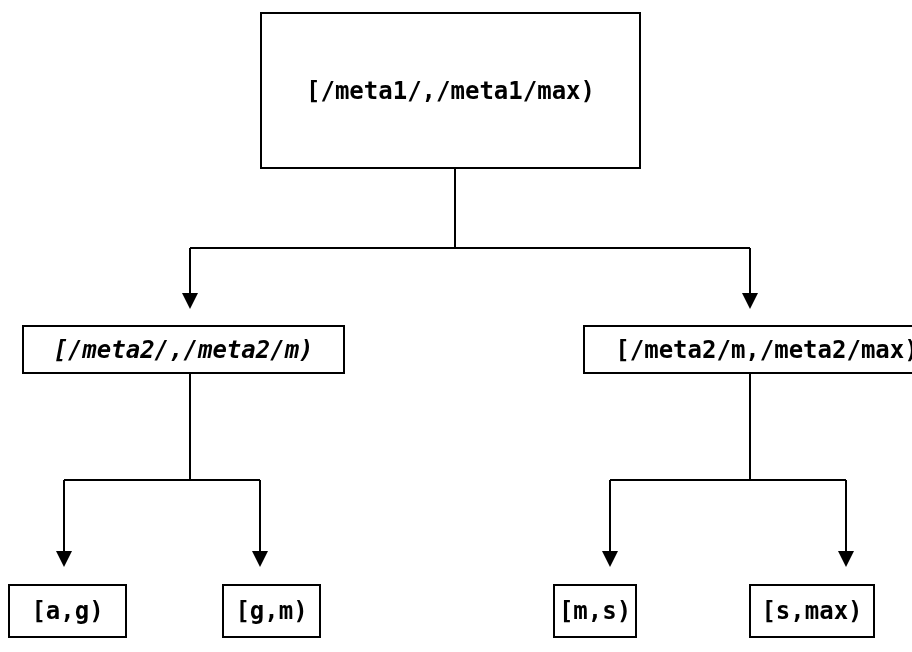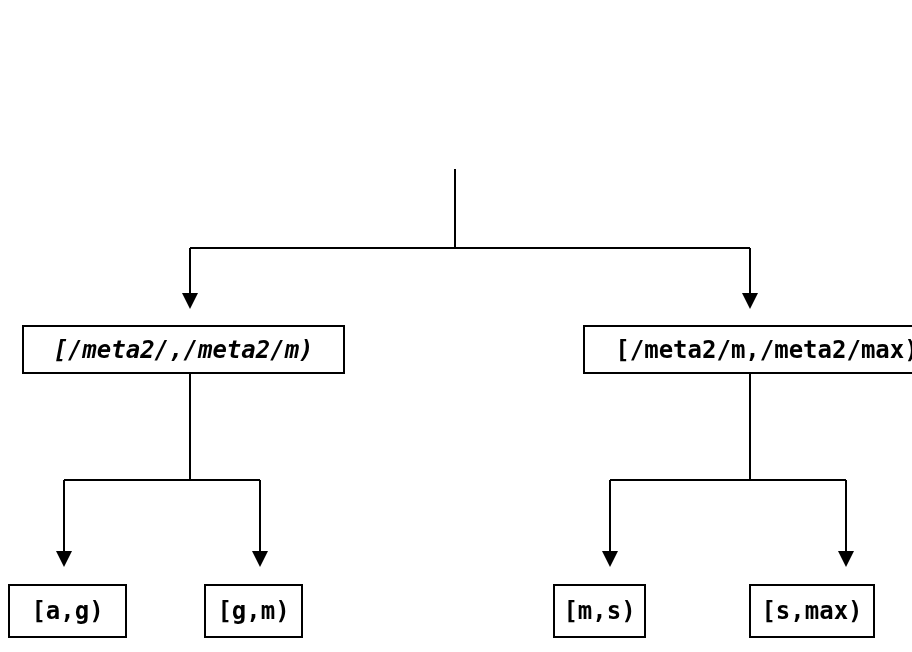--- a/index.html
+++ b/index.html
@@ -33,22 +33,22 @@
     color: #000000;
     font-size: 24px;
     font-weight: bold;
     white-space: nowrap;
     line-height: 1;
   }
   .node-root      { left: 260px; top: 12px;  width: 381px; height: 157px; }
   .node-meta2-low { left: 22px;  top: 325px; width: 323px; height: 49px; font-style: italic;  }
   .node-meta2-high{ left: 583px; top: 325px; width: 368px; height: 49px;  }
   .node-leaf-ag   { left: 8px;   top: 584px; width: 119px; height: 54px;  }
-  .node-leaf-gm   { left: 204px; top: 584px; width: 99px;  height: 54px;  }
-  .node-leaf-ms   { left: 553px; top: 584px; width: 93px; height: 54px;  }
+  .node-leaf-gm   { left: 222px; top: 584px; width: 99px;  height: 54px;  }
+  .node-leaf-ms   { left: 553px; top: 584px; width: 84px; height: 54px;  }
   .node-leaf-smax { left: 749px; top: 584px; width: 126px; height: 54px;  }
 </style>
 </head>
 <body>
 
 <div class="canvas">
 
   <svg class="edges-layer" width="912" height="652" viewBox="0 0 912 652" stroke="#000000" stroke-width="2" fill="none">
 
     <g>
@@ -90,20 +90,23 @@
       <line x1="610" y1="480" x2="610" y2="552"></line>
       <polygon points="602,551 618,551 610,567" fill="#000000" stroke="none"></polygon>
     </g>
 
     <g>
       <line x1="846" y1="480" x2="846" y2="552"></line>
       <polygon points="838,551 854,551 846,567" fill="#000000" stroke="none"></polygon>
     </g>
   </svg>
 
+  <div class="node node-root">
+    <span>[/meta1/,/meta1/max)</span>
+  </div>
 
   <div class="node node-meta2-low">
     <span>[/meta2/,/meta2/m)</span>
   </div>
 
   <div class="node node-meta2-high">
     <span>[/meta2/m,/meta2/max)</span>
   </div>
 
   <div class="node node-leaf-ag">

